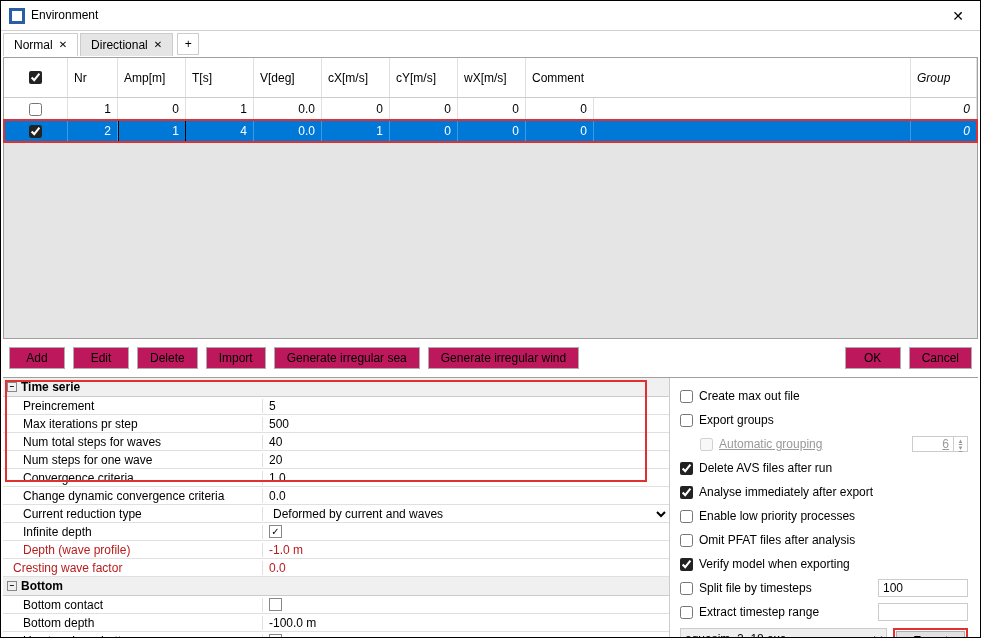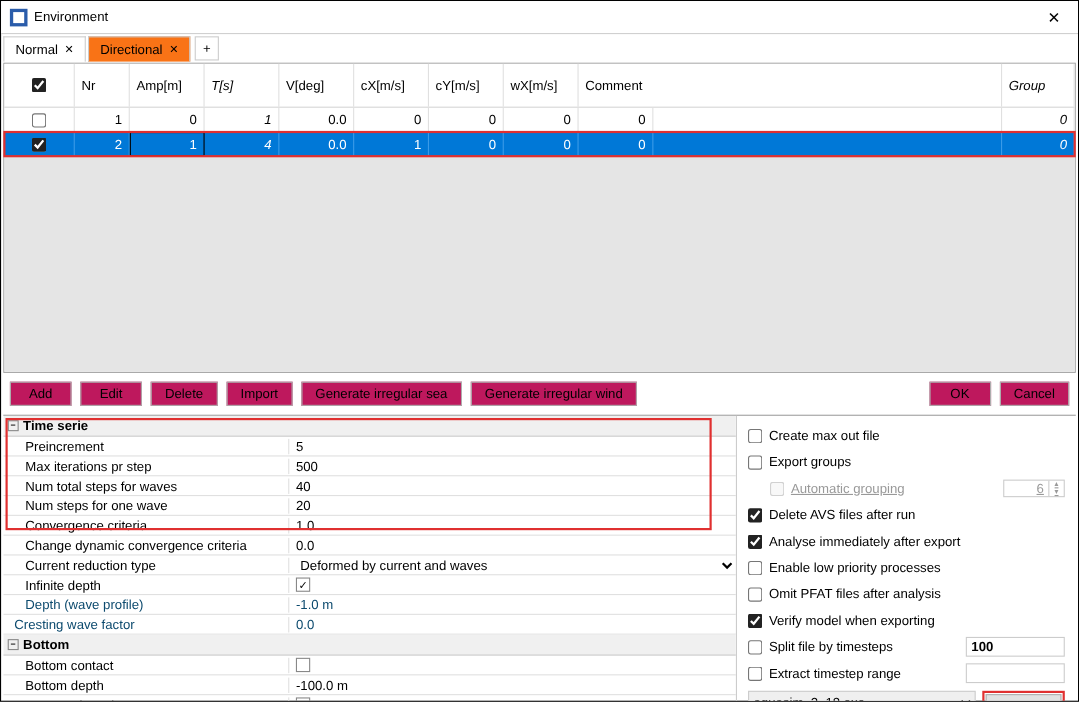--- a/index.html
+++ b/index.html
@@ -3,67 +3,67 @@
 <meta charset="utf-8">
 <style>
 * { box-sizing: border-box; margin: 0; padding: 0; }
 body { font-family: "Segoe UI", Tahoma, sans-serif; font-size: 12px; background: #fff; color: #000; width: 981px; height: 638px; overflow: hidden; border: 1px solid #000; position: relative; }
 .titlebar { height: 30px; display: flex; align-items: center; padding: 0 8px; background: #fff; border-bottom: 1px solid #d0d0d0; justify-content: space-between; }
 .titlebar .left { display: flex; align-items: flex-start; gap: 6px; }
 .titlebar .app-icon { width: 16px; height: 16px; background: #2a5caa; display: inline-block; position: relative; }
 .titlebar .app-icon::after { content: ''; position: absolute; top: 3px; left: 3px; width: 10px; height: 10px; background: #fff; }
 .titlebar .close { font-size: 14px; cursor: pointer; padding: 4px 8px; }
 .tabs { display: flex; align-items: center; height: 26px; padding: 0 2px; }
-.tab { display: flex; align-items: center; padding: 4px 10px; border: 1px solid #ccc; border-bottom: none; margin-right: 2px; background: #f97316; gap: 6px; cursor: pointer; }
+.tab { display: flex; align-items: center; padding: 4px 10px; border: 1px solid #ccc; border-bottom: none; margin-right: 2px; background: #e5e5e5; gap: 6px; cursor: pointer; }
 .tab.active { background: #fff; }
 .tab .tab-close { font-size: 10px; }
 .tab-add { width: 22px; height: 22px; border: 1px solid #ccc; display: flex; align-items: center; justify-content: center; cursor: pointer; margin-left: 2px; }
 .grid-area { border: 1px solid #a0a0a0; margin: 0 2px; }
 .grid-header { display: flex; background: #fff; border-bottom: 1px solid #ccc; height: 40px; }
 .grid-header .cell { border-right: 1px solid #e0e0e0; padding: 4px 6px; display: flex; align-items: center; }
 .grid-header .cell.numcol, .grid-row .cell.numcol { justify-content: flex-end; }
 .grid-row { display: flex; height: 22px; align-items: stretch; }
 .grid-row .cell { border-right: 1px solid #e0e0e0; padding: 2px 6px; display: flex; align-items: center; }
 .grid-row.selected { background: #0078d7; color: #fff; }
 .grid-row.selected .cell { border-right-color: #3a9be8; }
 .grid-row.selected .amp-edit { background: #0078d7; border: 1px solid #000; color: #fff; }
 .col-check { width: 64px; justify-content: center; }
 .col-nr { width: 50px; text-align: right; }
 .col-amp { width: 68px; }
-.col-ts { width: 68px; font-style: italic; }
+.col-ts { width: 68px; }
 .col-vdeg { width: 68px; }
 .col-cx { width: 68px; }
 .col-cy { width: 68px; }
 .col-wx { width: 68px; }
 .col-wy { width: 68px; }
 .col-comment { flex: 1; }
 .col-group { width: 66px; font-style: italic; }
 .grid-body { background: #e5e5e5; height: 240px; }
 .grid-rows { background: #fff; }
 .red-outline-row { outline: 2px solid #e03030; outline-offset: -1px; position: relative; }
 .buttons-row { display: flex; padding: 8px 8px; gap: 8px; align-items: center; }
 .btn { border: 1px solid #adadad; background: #be185d; padding: 3px 12px; font-size: 12px; cursor: pointer; min-width: 56px; text-align: center; }
 .buttons-row .spacer { flex: 1; }
 .bottom-area { display: flex; height: 285px; border-top: 1px solid #a0a0a0; margin: 0 2px; }
 .props-panel { flex: 1; border-right: 1px solid #ccc; overflow-y: auto; position: relative; }
 .props-red-box { position: absolute; top: 2px; left: 2px; right: 22px; height: 102px; border: 2px solid #e03030; pointer-events: none; }
 .prop-group-header { background: #f0f0f0; padding: 2px 4px; font-weight: bold; display: flex; align-items: center; gap: 4px; border-bottom: 1px solid #ccc; }
 .prop-group-header .toggle { width: 10px; height: 10px; border: 1px solid #888; display: inline-flex; align-items: center; justify-content: center; font-size: 8px; line-height: 8px; }
 .prop-row { display: flex; border-bottom: 1px solid #e0e0e0; height: 18px; align-items: center; }
-.prop-row.disabled { color: #0c4a6e; }
+.prop-row.disabled { color: #b91c1c; }
 .prop-label { width: 260px; padding-left: 20px; border-right: 1px solid #e0e0e0; }
 .prop-value { flex: 1; padding-left: 6px; display: flex; align-items: center; }
 .prop-value .checkbox { width: 13px; height: 13px; border: 1px solid #888; display: inline-flex; align-items: center; justify-content: center; font-size: 10px; }
 .prop-value select { font-size: 12px; width: 100%; border: none; background: transparent; }
 .right-panel { width: 308px; padding: 8px 10px; display: flex; flex-direction: column; gap: 4px; }
 .chk-row { display: flex; align-items: center; gap: 6px; height: 20px; }
 .chk-row.indent { padding-left: 20px; text-decoration: underline; }
 .chk-row.disabled { color: #999; }
 .chk-row input[type="checkbox"] { width: 13px; height: 13px; margin: 0; }
-.chk-row .tail-input { margin-left: auto; width: 90px; border: 1px solid #ccc; padding: 1px 4px; font-size: 12px; font-weight: bold; }
+.chk-row .tail-input { margin-left: auto; width: 90px; border: 1px solid #ccc; padding: 1px 4px; font-size: 12px; }
 .spin { width: 56px; border: 1px solid #ccc; display: flex; align-items: center; margin-left: auto; color: #999; }
 .spin .val { flex: 1; text-align: right; padding-right: 4px; }
 .spin .arrows { width: 14px; font-size: 7px; line-height: 7px; display: flex; flex-direction: column; border-left: 1px solid #ccc; }
 .spin .arrows span { text-align: center; }
 .export-row { display: flex; gap: 6px; margin-top: 2px; }
 .export-row select { flex: 1; border: 1px solid #ccc; font-size: 12px; height: 22px; }
 .export-btn-box { border: 2px solid #e03030; padding: 1px; }
 .export-btn { border: 1px solid #adadad; background: #e1e1e1; padding: 2px 16px; font-size: 12px; cursor: pointer; }
 input[type="checkbox"] { accent-color: #222; }
 </style>

